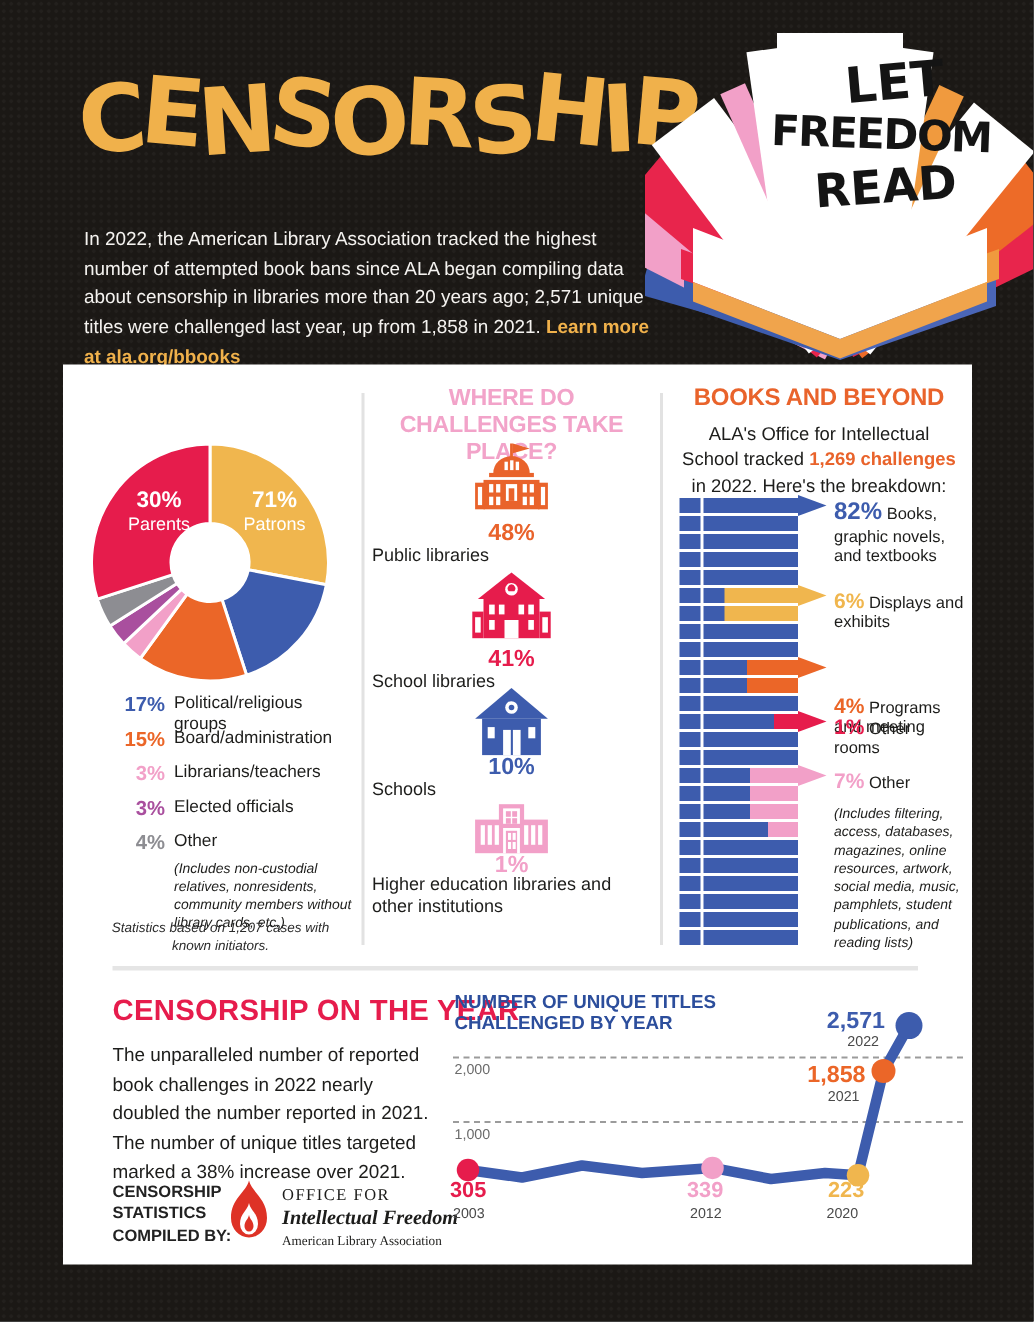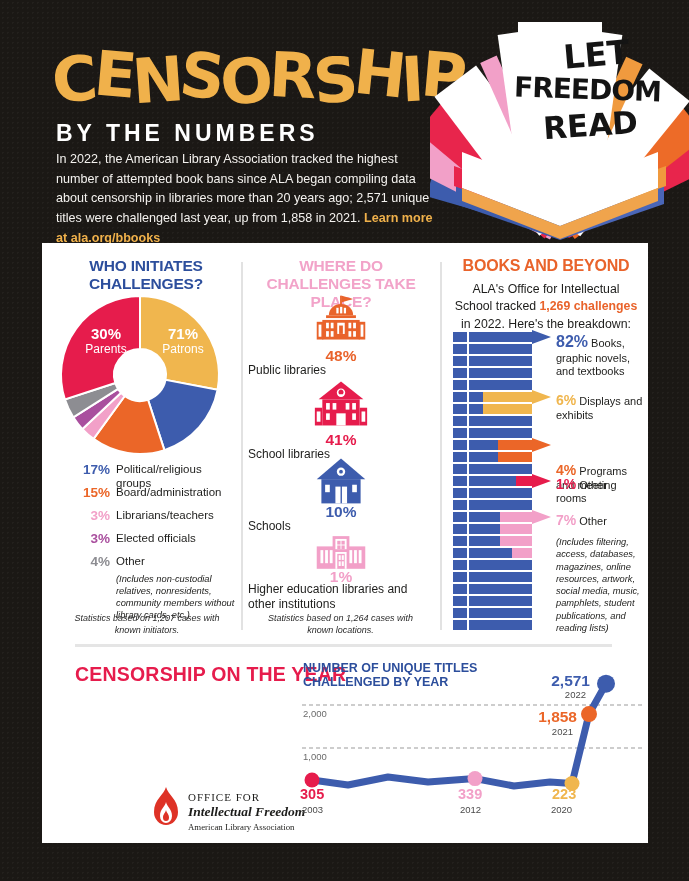--- a/index.html
+++ b/index.html
@@ -78,21 +78,20 @@
   .lc-val-big{font-weight:bold;font-size:15.5px;text-align:right;}
   .lc-year{font-size:9.5px;color:#4a4a4a;}
   .tar{text-align:right;}
 </style>
 </head>
 <body>
 
 <div class="page">
 
   <div class="abs" id="big-title"><span style="transform: rotate(-5deg) translateY(2px);">C</span><span style="transform: rotate(5deg) translateY(-3px);">E</span><span style="transform: rotate(-4deg) translateY(3px);">N</span><span style="transform: rotate(7deg) translateY(-2px);">S</span><span style="transform: rotate(-6deg) translateY(4px);">O</span><span style="transform: rotate(3deg) translateY(-2px);">R</span><span style="transform: rotate(-5deg) translateY(3px);">S</span><span style="transform: rotate(6deg) translateY(-4px);">H</span><span style="transform: rotate(-3deg) translateY(2px);">I</span><span style="transform: rotate(5deg) translateY(-2px);">P</span></div>
-  <div class="abs subtitle">BY THE NUMBERS</div>
   <p class="abs intro"><span>In 2022, the American Library Association tracked the highest number of attempted book bans since ALA began compiling data about censorship in libraries more than 20 years ago; 2,571 unique titles were challenged last year, up from 1,858 in 2021. </span><a class="intro-link">Learn more at ala.org/bbooks</a></p>
 
   <div class="abs" id="fan-wrap">
     <svg width="259" height="240" viewBox="0 0 259 240">
       <g>
         <g transform="rotate(-74 130 220)">
             <rect x="116" y="85" width="28" height="135" fill="#3d5cad"></rect>
           </g>
         <g transform="rotate(-63 130 220)">
             <rect x="108" y="68" width="44" height="152" fill="#f2a0c8"></rect>
@@ -144,21 +143,20 @@
       <span class="bl bl1">FREEDOM</span>
       <span class="bl bl2">READ</span>
     </div>
   </div>
 
   <div class="abs card"></div>
   <div class="abs vdiv" style="left:241px;"></div>
   <div class="abs vdiv" style="left:440px;"></div>
   <div class="abs hdiv"></div>
 
-  <div class="abs col-title" id="who-title">WHO INITIATES CHALLENGES?</div>
   <svg class="abs" id="pie-svg" width="170" height="170" viewBox="0 0 170 170">
       <path d="M85 6 A79 79 0 0 1 162.60069280756642 99.80312385227222 L110.53946851894591 89.87191417922884 A26 26 0 0 0 85 59 Z" fill="#f0b64e" stroke="#ffffff" stroke-width="2"></path>
       <path d="M162.60069280756642 99.80312385227222 A79 79 0 0 1 109.41234255562085 160.1334647873171 L93.03444185374863 109.727469423674 A26 26 0 0 0 110.53946851894591 89.87191417922884 Z" fill="#3d5cad" stroke="#ffffff" stroke-width="2"></path>
       <path d="M109.41234255562085 160.1334647873171 A79 79 0 0 1 38.56496506889463 148.91234255562085 L69.7175834403957 106.03444185374863 A26 26 0 0 0 93.03444185374863 109.727469423674 Z" fill="#eb6628" stroke="#ffffff" stroke-width="2"></path>
       <path d="M38.56496506889463 148.91234255562085 A79 79 0 0 1 27.411478433708503 139.07922136836643 L66.0468156870433 102.7982247541459 A26 26 0 0 0 69.7175834403957 106.03444185374863 Z" fill="#f2a0c8" stroke="#ffffff" stroke-width="2"></path>
       <path d="M27.411478433708503 139.07922136836643 A79 79 0 0 1 18.29809388534079 127.33031680334071 L63.047473936947604 98.9314966694539 A26 26 0 0 0 66.0468156870433 102.7982247541459 Z" fill="#a94f9e" stroke="#ffffff" stroke-width="2"></path>
       <path d="M18.29809388534079 127.33031680334071 A79 79 0 0 1 9.866535212682876 109.41234255562085 L60.272530576326005 93.03444185374863 A26 26 0 0 0 63.047473936947604 98.9314966694539 Z" fill="#8d8d92" stroke="#ffffff" stroke-width="2"></path>
       <path d="M9.866535212682876 109.41234255562085 A79 79 0 0 1 84.99999999999999 6 L85 59 A26 26 0 0 0 60.272530576326005 93.03444185374863 Z" fill="#e61c4c" stroke="#ffffff" stroke-width="2"></path>
     </svg>
   <div class="abs pie-inlabel" style="left:75px;top:326px;width:62px;">
@@ -274,21 +272,20 @@
           <g fill="#fff">
             <rect x="27.5" y="21.5" width="2.2" height="5"></rect>
             <rect x="30.8" y="21.5" width="2.2" height="5"></rect>
             <rect x="27.5" y="28" width="2.2" height="5"></rect>
             <rect x="30.8" y="28" width="2.2" height="5"></rect>
           </g>
         </svg></div>
       <div class="abs wh-pct" style="top: 568px; color: rgb(242, 160, 200);">1%</div>
       <div class="abs wh-lab" style="top: 582px;">Higher education libraries and other institutions</div>
     </div>
-  <div class="abs footnote" id="where-footnote">Statistics based on 1,264 cases with known locations.</div>
 
   <div class="abs col-title" id="books-title">BOOKS AND BEYOND</div>
   <p class="abs books-intro"><span>ALA's Office for Intellectual School tracked </span><span class="bk-strong">1,269 challenges</span><span> in 2022. Here's the breakdown:</span></p>
   <div class="abs" id="stack">
       <div class="row-s" style="top: 0px;"></div>
       <div class="row-m" style="top: 0px; background: rgb(61, 92, 173);"></div>
       <div class="row-arrow" style="left: 79px; top: -2px; border-left: 19px solid rgb(61, 92, 173);"></div>
       <div class="row-s" style="top: 12px;"></div>
       <div class="row-m" style="top: 12px;"></div>
       <div class="row-s" style="top: 24px;"></div>
@@ -354,20 +351,22 @@
   <div id="books-labels">
       <div class="abs bk-label" style="top: 332px;"><span class="bk-pct" style="color: rgb(61, 92, 173); font-size: 16px;">82%</span><span> Books, graphic novels, and textbooks</span></div>
       <div class="abs bk-label" style="top: 392px;"><span class="bk-pct" style="color: rgb(240, 182, 78);">6%</span><span> Displays and exhibits</span></div>
       <div class="abs bk-label" style="top: 440px; margin-top: 22px;"><span class="bk-pct" style="color: rgb(235, 102, 40);">4%</span><span> Programs and meeting rooms</span></div>
       <div class="abs bk-label" style="top: 476px;"><span class="bk-pct" style="color: rgb(230, 28, 76);">1%</span><span> Other</span></div>
       <div class="abs bk-label" style="top: 512px;"><span class="bk-pct" style="color: rgb(242, 160, 200);">7%</span><span> Other</span></div>
       <div class="abs bk-note" style="top: 536px;">(Includes filtering, access, databases, magazines, online resources, artwork, social media, music, pamphlets, student publications, and reading lists)</div>
     </div>
 
   <div class="abs" id="rise-title">CENSORSHIP ON THE YEAR</div>
+  <p class="abs" id="rise-body">The unparalleled number of reported book challenges in 2022 nearly doubled the number reported in 2021. The number of unique titles targeted marked a 38% increase over 2021.</p>
+  <div class="abs" id="compiled">CENSORSHIP STATISTICS COMPILED BY:</div>
   <svg class="abs" id="flame" width="36" height="46" viewBox="0 0 36 46">
     <path d="M18 1 C20 9 30 13 30 26 A12 13 0 0 1 6 26 C6 13 16 9 18 1 Z" fill="#de3226"></path>
     <path d="M18 16 C19 21 24 23 24 30 A6 7 0 0 1 12 30 C12 23 17 21 18 16 Z" fill="#ffffff"></path>
     <path d="M18 24 C18.6 27 21 28 21 31.5 A3 3.5 0 0 1 15 31.5 C15 28 17.4 27 18 24 Z" fill="#de3226"></path>
   </svg>
   <div class="abs" id="lc-title">NUMBER OF UNIQUE TITLES CHALLENGED BY YEAR</div>
 
   <div class="abs" id="oif">
     <div class="l1">OFFICE FOR</div>
     <div class="l2">Intellectual Freedom</div>

